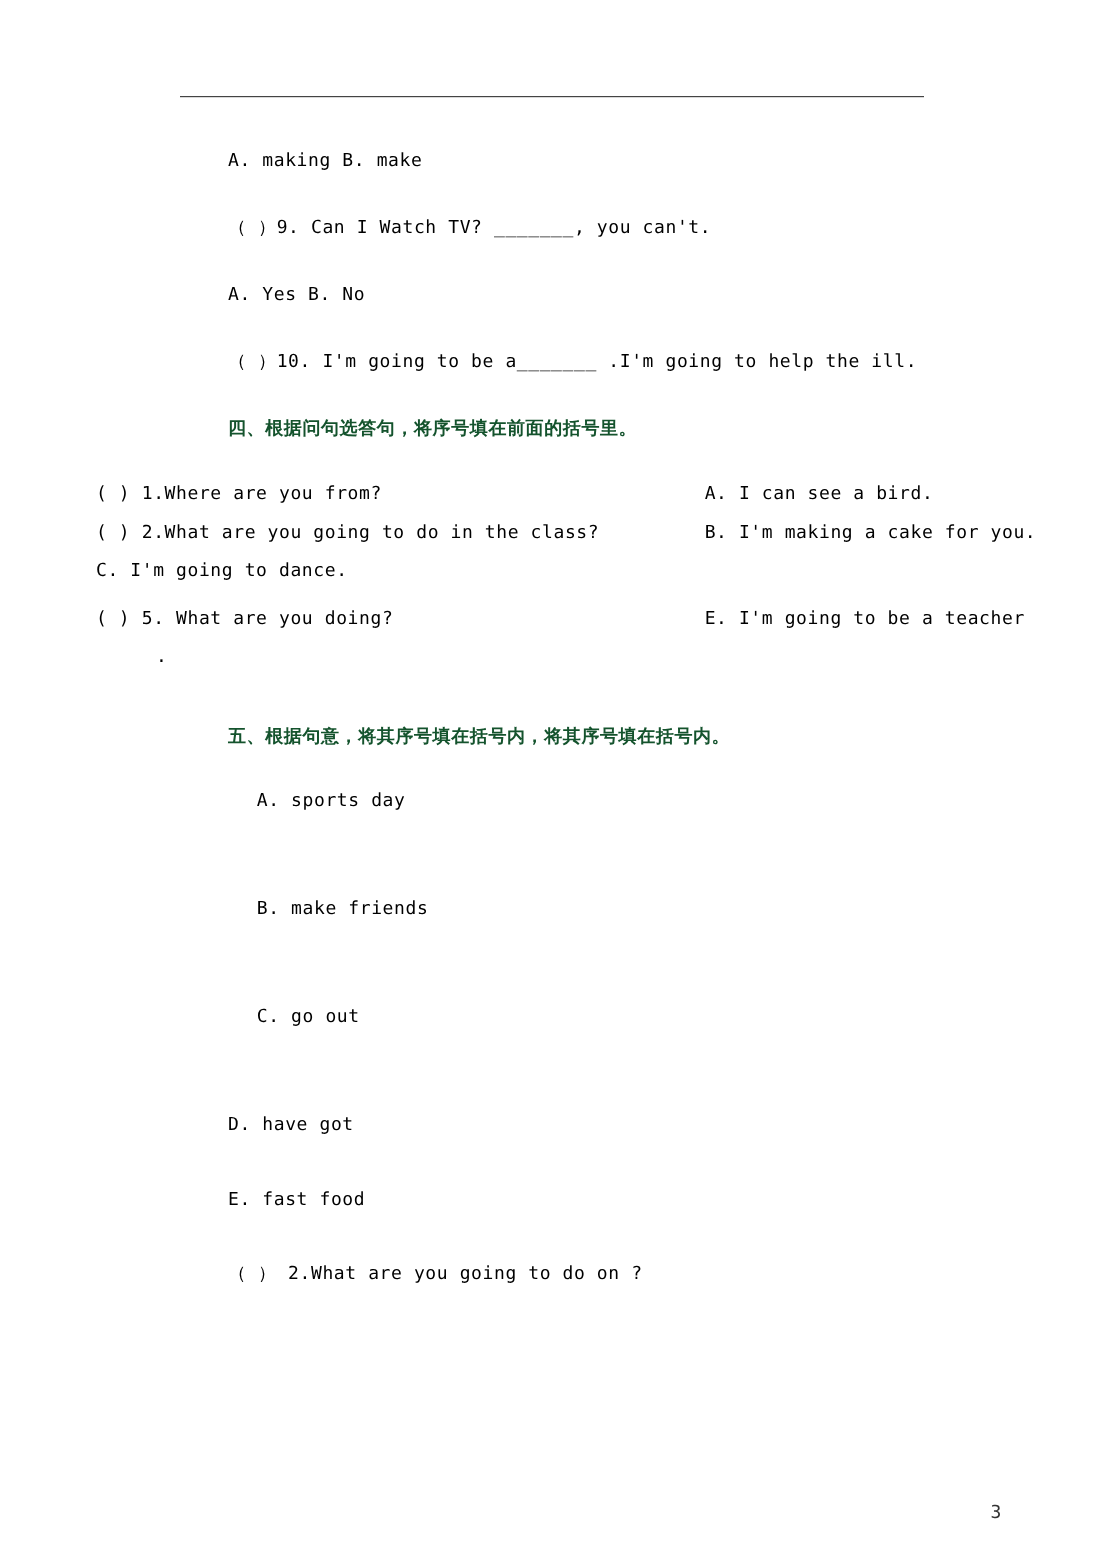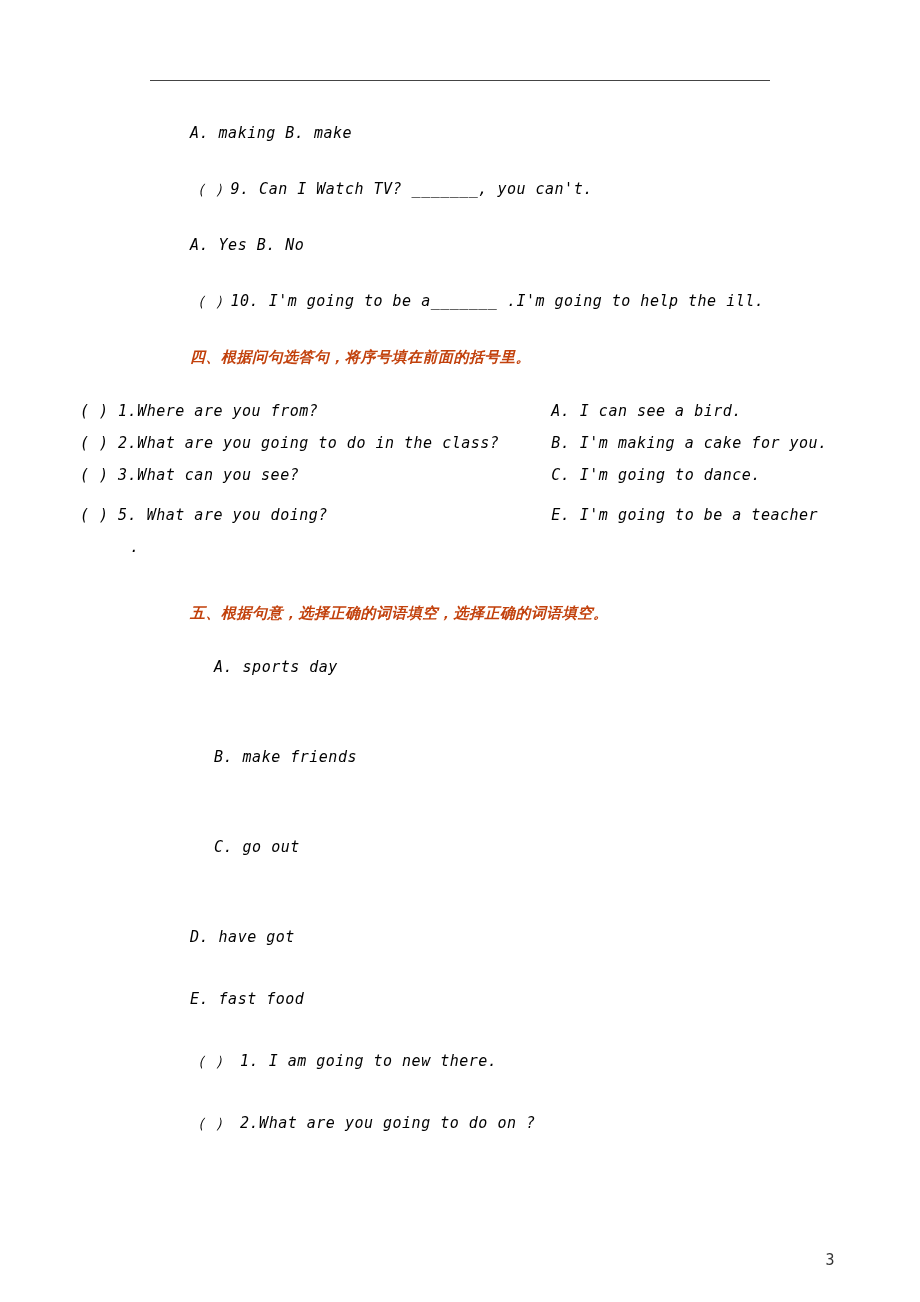--- a/index.html
+++ b/index.html
@@ -9,39 +9,39 @@
     min-height: 1302px;
     font-family: "SimSun", "宋体", monospace;
     font-size: 15px;
     line-height: 1.6;
     letter-spacing: 0.5px;
     color: #000;
     position: relative;
   }
   .content {
     padding: 80px 80px 0 80px;
-    font-style: italic;
   }
   .hr-line {
     border: none;
     border-top: 1px solid #444;
     margin: 0 70px 40px 70px;
   }
   .indent-block { padding-left: 110px; }
   .q-row { margin-bottom: 32px; }
   .opt-row { margin-bottom: 32px; }
   .section-heading {
-    color: #c2410c;
+    color: #14532d;
     font-weight: bold;
     margin-bottom: 30px;
   }
   .two-col {
     display: flex;
     justify-content: space-between;
     margin-bottom: 8px;
+    gap: 36px;
   }
   .two-col .left {
     flex: 0 0 62%;
   }
   .two-col .right {
     flex: 0 0 38%;
   }
   .match-wrap { padding-left: 0; margin-bottom: 8px; }
   .dot-line { margin-top: 4px; margin-bottom: 42px; padding-left: 50px; }
   .opt-gap { margin-bottom: 38px; }
@@ -75,40 +75,38 @@
   <div class="match-wrap">
     <div class="two-col">
       <div class="left">(  )  1.Where are you from?</div>
       <div class="right">A. I can see a bird.</div>
     </div>
     <div class="two-col">
       <div class="left">(  )  2.What are you going to do in the class?</div>
       <div class="right">B. I'm making a cake for you.</div>
     </div>
     <div class="two-col">
-      <div class="left">(  )  3.What can you see?</div>
       <div class="right">C. I'm going to dance.</div>
     </div>
     <div class="two-col">
     </div>
     <div class="two-col">
       <div class="left">(  )  5. What are you doing?</div>
       <div class="right">E. I'm going to be a teacher</div>
     </div>
   </div>
   <div class="dot-line">.</div>
 
   <div class="indent-block">
-    <div class="section-heading">五、根据句意，选择正确的词语填空，选择正确的词语填空。</div>
+    <div class="section-heading">五、根据句意，将其序号填在括号内，将其序号填在括号内。</div>
 
     <div class="opt-gap-wide">A. sports day</div>
     <div class="opt-gap-wide">B. make friends</div>
     <div class="opt-gap-wide">C. go out</div>
     <div class="opt-gap">D. have got</div>
     <div class="opt-gap">E. fast food</div>
 
-    <div class="opt-gap">（  ）  1. I am going to new there.</div>
     <div class="opt-gap">（  ）  2.What are you going to do on ?</div>
   </div>
 
 </div>
 
 <div class="footer-num">3</div>
 
 </body></html>

